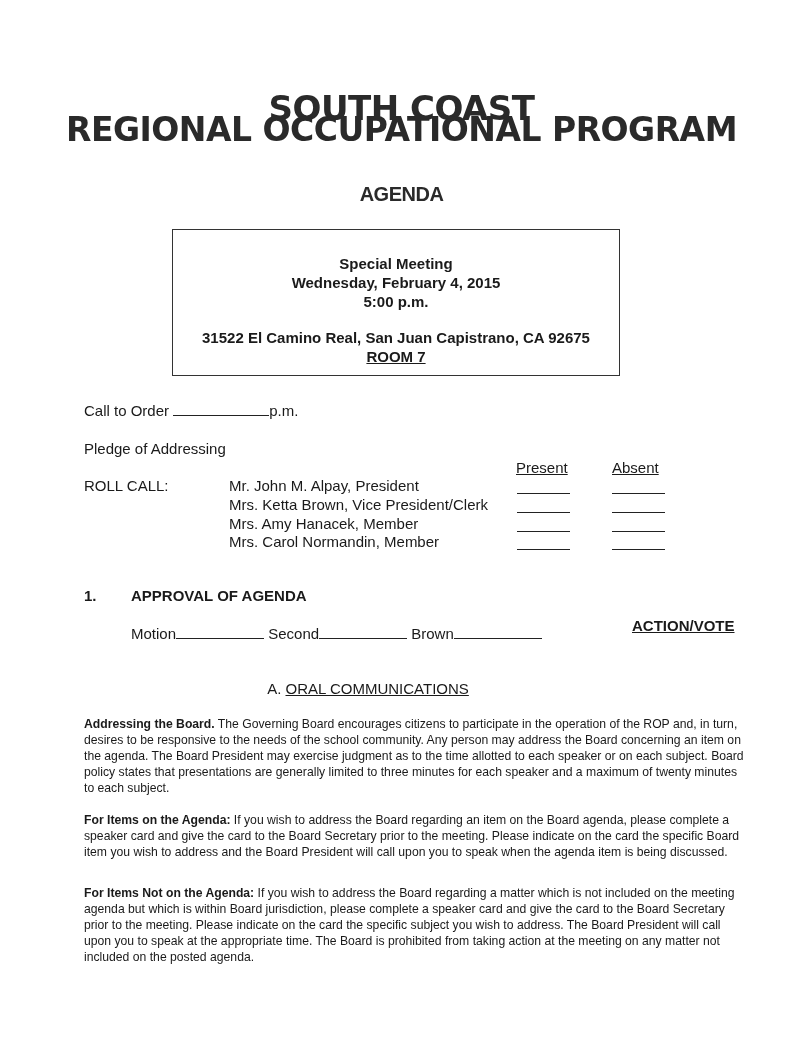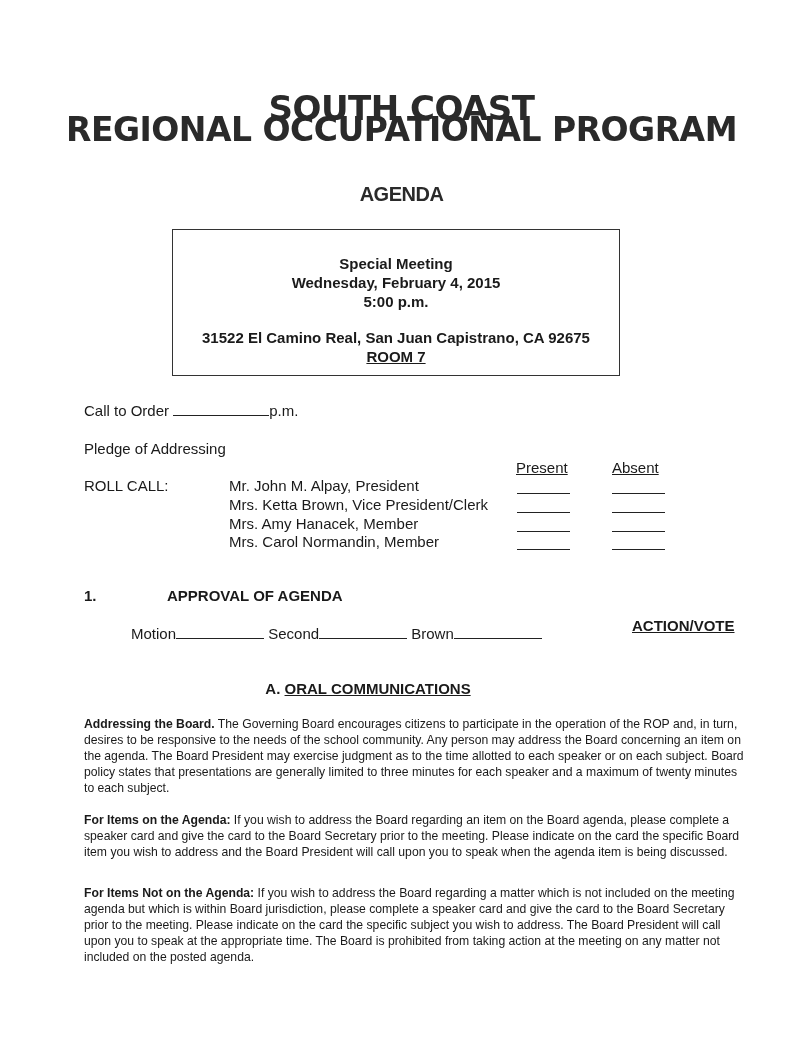--- a/index.html
+++ b/index.html
@@ -53,30 +53,30 @@
 <div class="abs blank" style="left:517px; top:481px; width:53px;"></div>
 <div class="abs blank" style="left:612px; top:481px; width:53px;"></div>
 <div class="abs blank" style="left:517px; top:500px; width:53px;"></div>
 <div class="abs blank" style="left:612px; top:500px; width:53px;"></div>
 <div class="abs blank" style="left:517px; top:519px; width:53px;"></div>
 <div class="abs blank" style="left:612px; top:519px; width:53px;"></div>
 <div class="abs blank" style="left:517px; top:537px; width:53px;"></div>
 <div class="abs blank" style="left:612px; top:537px; width:53px;"></div>
 
 <div class="abs body-text" style="left:84px; top:587px; font-weight:bold;">1.</div>
-<div class="abs body-text" style="left:131px; top:587px; font-weight:bold;margin-left:36px;">APPROVAL OF AGENDA</div>
+<div class="abs body-text" style="left:131px; top:587px; font-weight:bold;">APPROVAL OF AGENDA</div>
 
 <div class="abs body-text" style="left:131px; top:625px;">
   <span>Motion</span><span class="blank" style="width:88px;"></span>
   <span>Second</span><span class="blank" style="width:88px;"></span>
   <span>Brown</span><span class="blank" style="width:88px;"></span>
 </div>
 <div class="abs body-text u" style="left:632px; top:589px; font-weight:bold;margin-top:28px;">ACTION/VOTE</div>
 
-<div class="abs body-text" style="left:0; width:736px; text-align:center; top:680px; font-weight:bold;">
+<div class="abs body-text" style="left:0; width:736px; text-align:center; top:680px; font-weight:normal;">
   <span>A.</span>
   <span class="u">ORAL COMMUNICATIONS</span>
 </div>
 
 <div class="abs para" style="top:716px;"><b>Addressing the Board.</b><span> The Governing Board encourages citizens to participate in the operation of the ROP and, in turn, desires to be responsive to the needs of the school community.  Any person may address the Board concerning an item on the agenda.  The Board President may exercise judgment as to the time allotted to each speaker or on each subject.  Board policy states that presentations are generally limited to three minutes for each speaker and a maximum of twenty minutes to each subject.</span></div>
 
 <div class="abs para" style="top:812px;"><b>For Items on the Agenda:</b><span>  If you wish to address the Board regarding an item on the Board agenda, please complete a speaker card and give the card to the Board Secretary prior to the meeting.  Please indicate on the card the specific Board item you wish to address and the Board President will call upon you to speak when the agenda item is being discussed.</span></div>
 
 <div class="abs para" style="top:885px;"><b>For Items Not on the Agenda:</b><span>  If you wish to address the Board regarding a matter which is not included on the meeting agenda but which is within Board jurisdiction, please complete a speaker card and give the card to the Board Secretary prior to the meeting.  Please indicate on the card the specific subject you wish to address.  The Board President will call upon you to speak at the appropriate time.  The Board is prohibited from taking action at the meeting on any matter not included on the posted agenda.</span></div>
 

